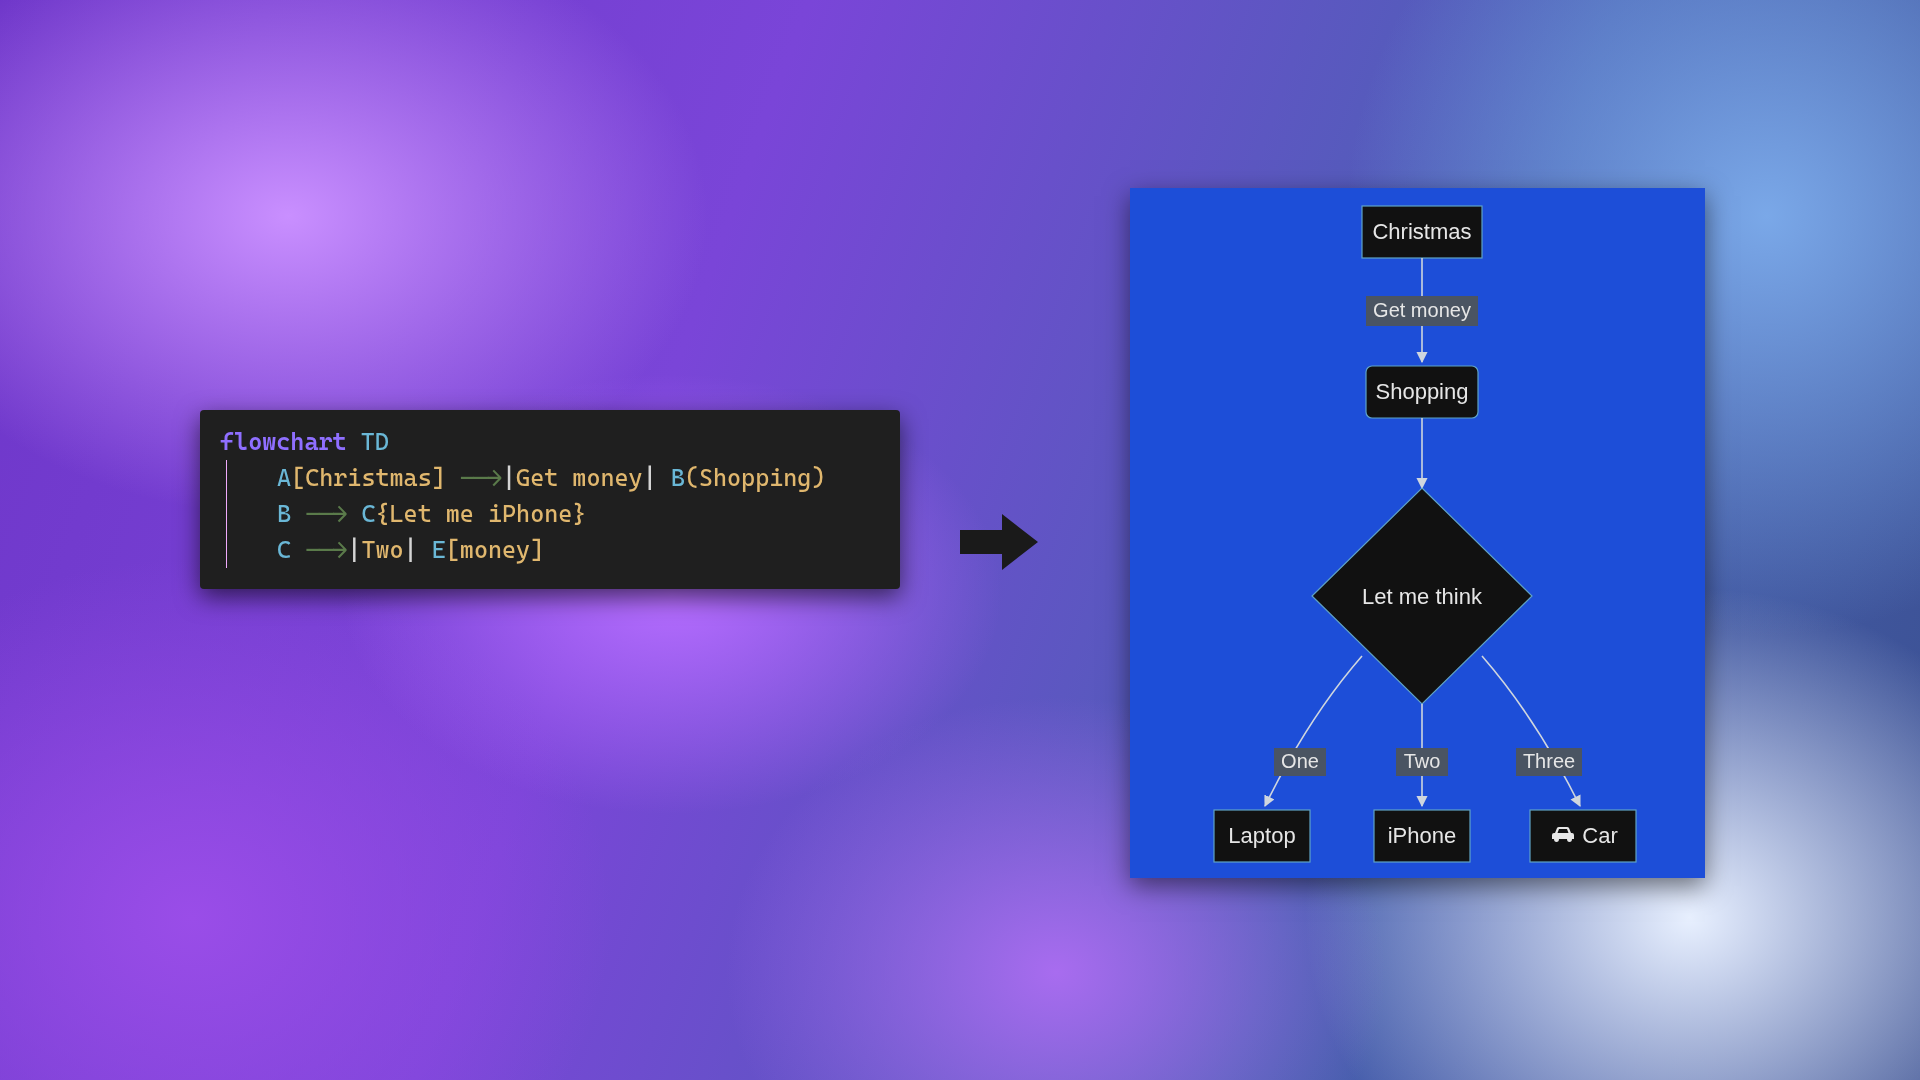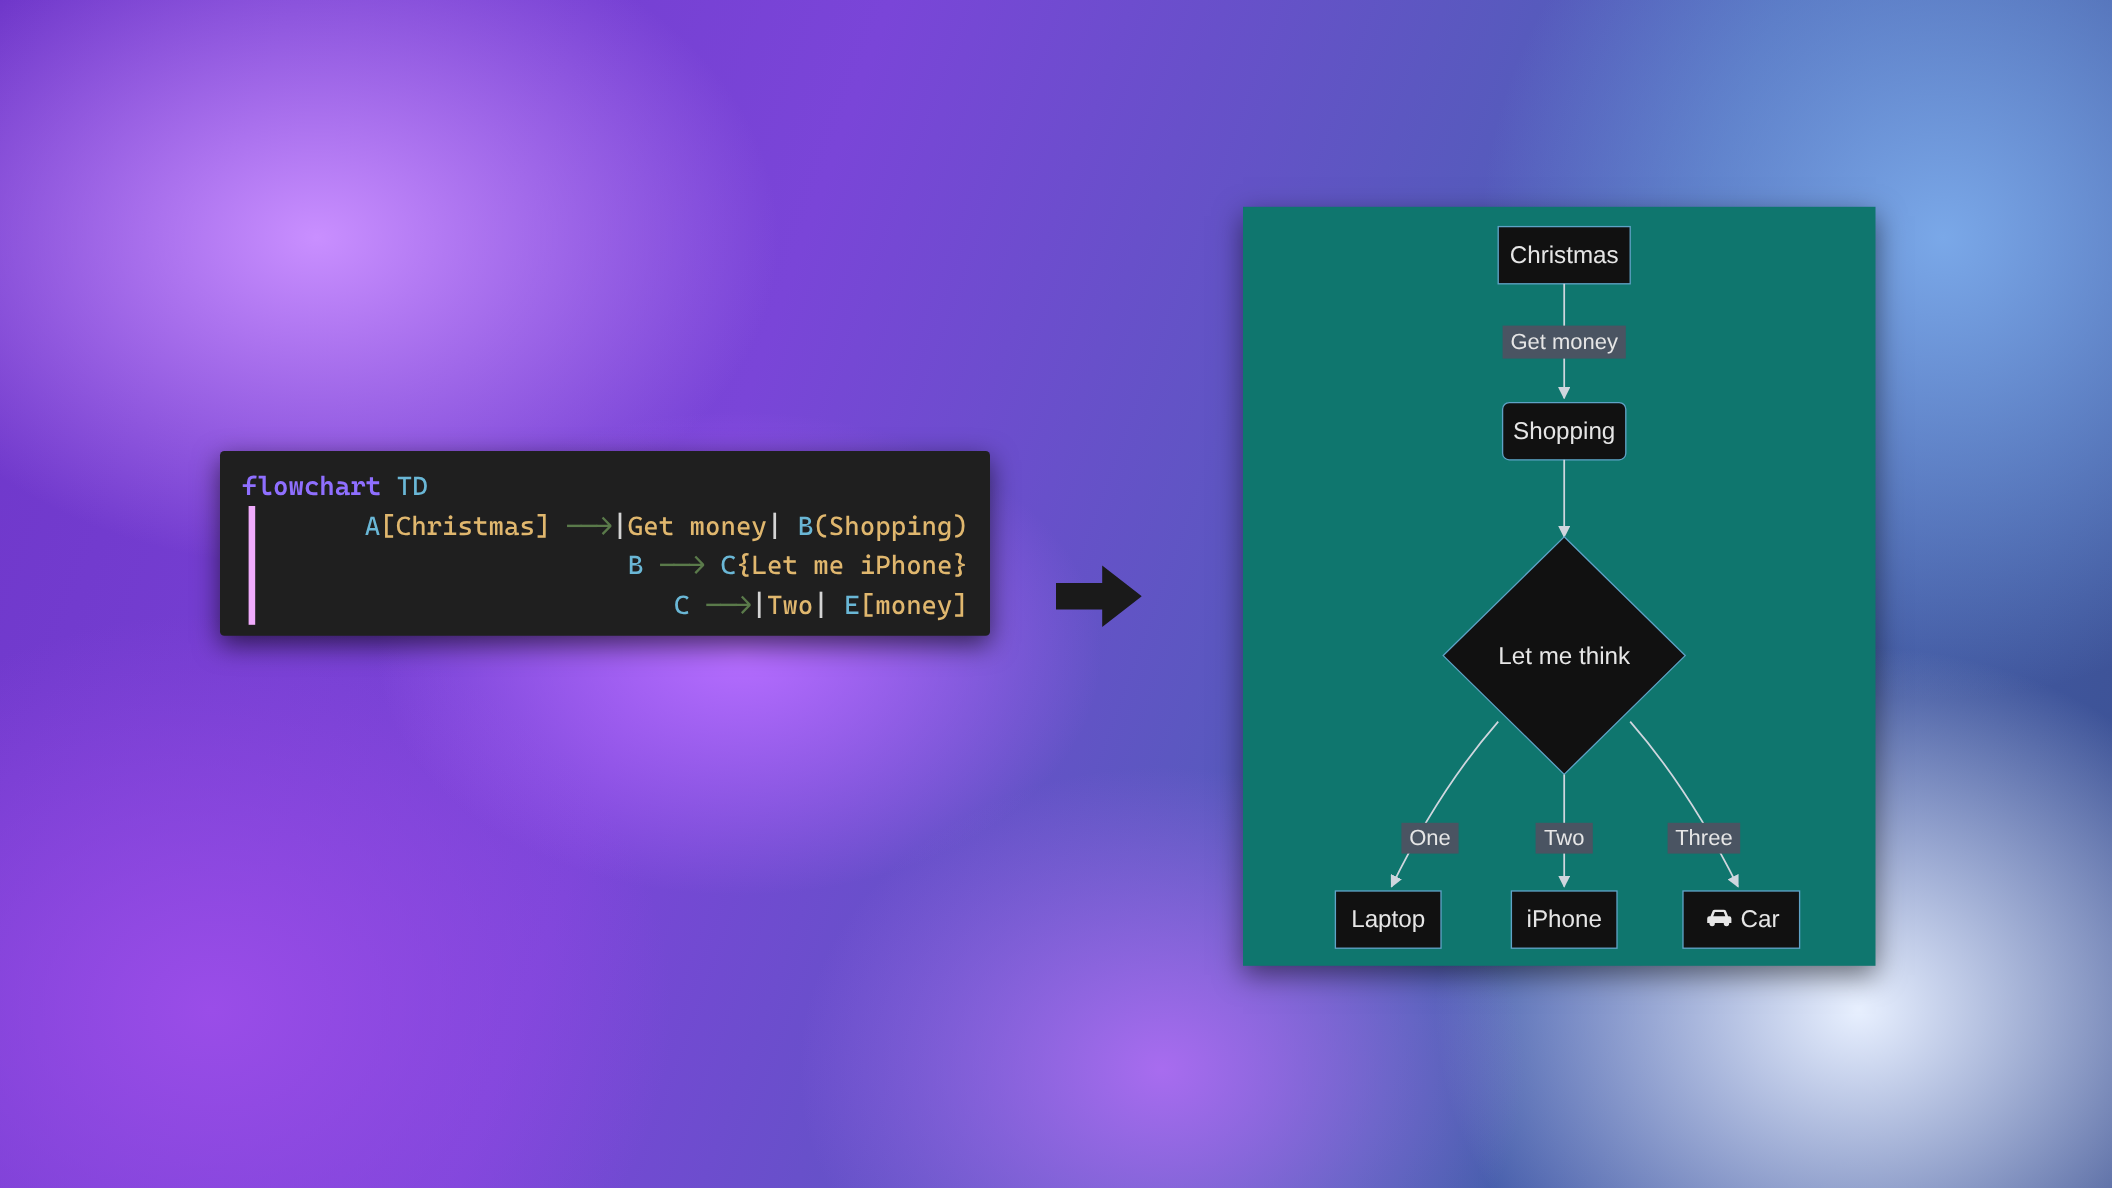--- a/index.html
+++ b/index.html
@@ -22,32 +22,31 @@
 
   
   .code-panel {
     position: absolute;
     left: 200px;
     top: 410px;
     width: 660px;
     background: #1f1f1f;
     border-radius: 4px;
     box-shadow: 0 8px 24px rgba(0,0,0,0.6);
-    padding: 14px 20px 10px 20px;
+    padding: 14px 20px 21px 20px;
     font-family: "Cascadia Code", "Fira Code", Menlo, Consolas, monospace;
     font-size: 24px;
     line-height: 1.5;
     color: #d4d4d4;
   }
   .code-line { white-space: pre; }
   .indent-rule {
-    border-left: 6px solid #f0abfc;
+    border-left: 1px solid #f0abfc;
     padding-left: 50px;
     margin-left: 6px;
-    text-align: right;
   }
   .tok-key { color: #8f6fff; font-weight: 600; }
   .tok-dir { color: #6ab7d6; }
   .tok-id  { color: #6ab7d6; }
   .tok-br  { color: #e0b76e; }
   .tok-lbl { color: #e0b76e; }
   .tok-arr { color: #5a7a4a; }
   .tok-pipe{ color: #d4d4d4; }
 
   
@@ -59,21 +58,21 @@
   }
   .big-arrow svg { width: 78px; height: 64px; display: block; }
 
   
   .diagram-panel {
     position: absolute;
     left: 1130px;
     top: 188px;
     width: 575px;
     height: 690px;
-    background: #0f766e;
+    background: #1d4ed8;
     box-shadow: 0 8px 24px rgba(0,0,0,0.5);
   }
   .diagram-panel svg { display: block; }
 
   .node-rect {
     fill: #111111;
     stroke: #5fa3c7;
     stroke-width: 1.2;
   }
   .node-round {

